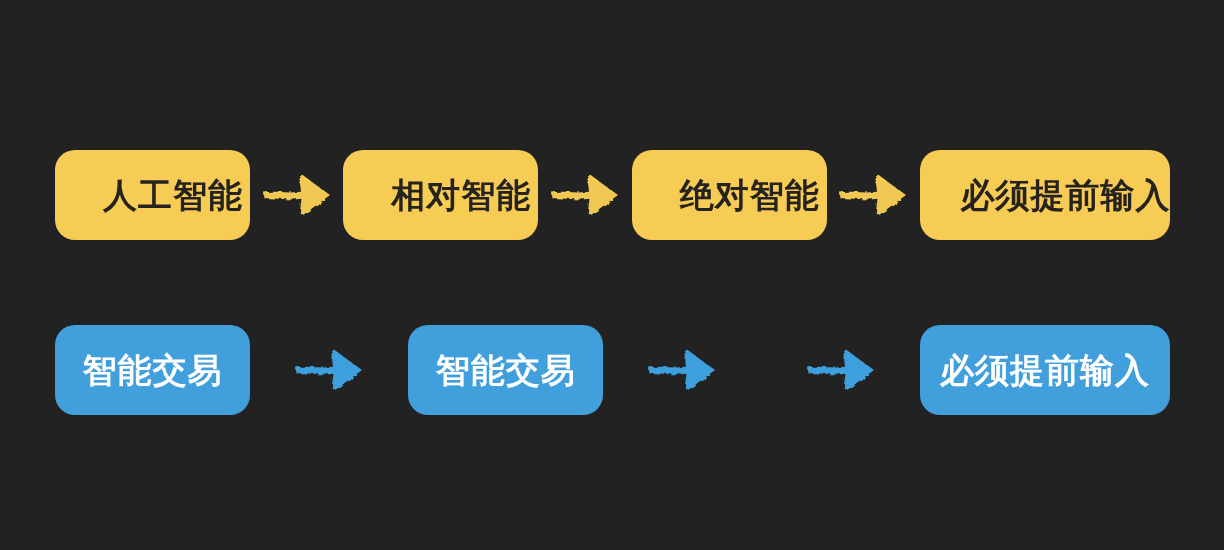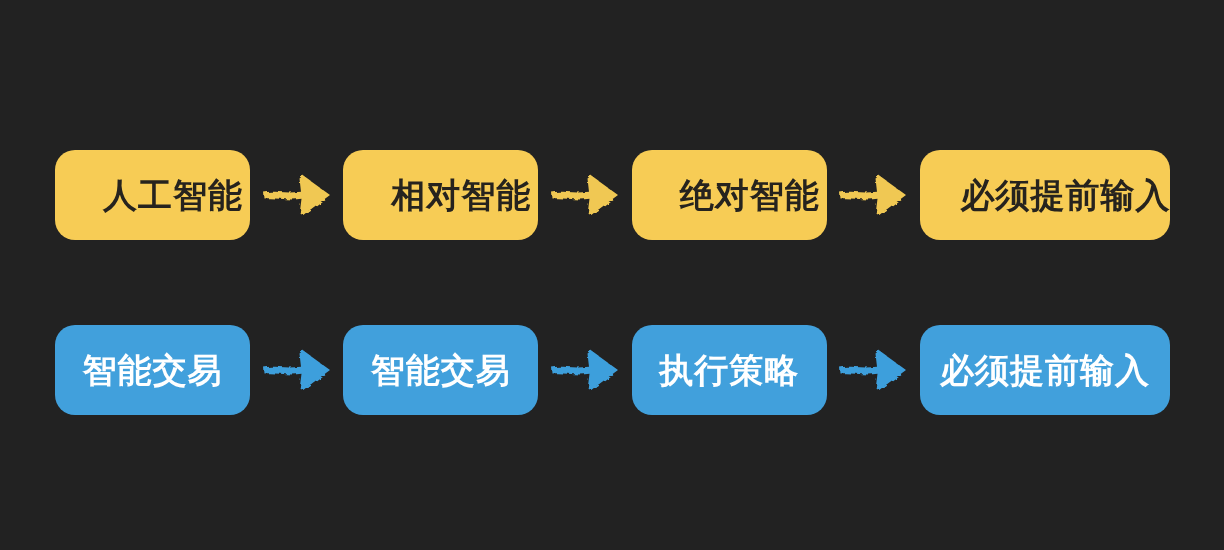--- a/index.html
+++ b/index.html
@@ -125,23 +125,20 @@
         </svg>
     </div>
     <div class="flow-node w-std">
       <span class="node-label">智能交易</span>
     </div>
     <div class="flow-arrow">
       <svg class="arrow-svg" viewBox="0 0 72 52">
           <use href="#arrow-shape"></use>
         </svg>
     </div>
-    <div class="flow-node w-std">
-      <span class="node-label">执行策略</span>
-    </div>
     <div class="flow-arrow">
       <svg class="arrow-svg" viewBox="0 0 72 52">
           <use href="#arrow-shape"></use>
         </svg>
     </div>
     <div class="flow-node w-wide">
       <span class="node-label">必须提前输入</span>
     </div>
   </div>
 

